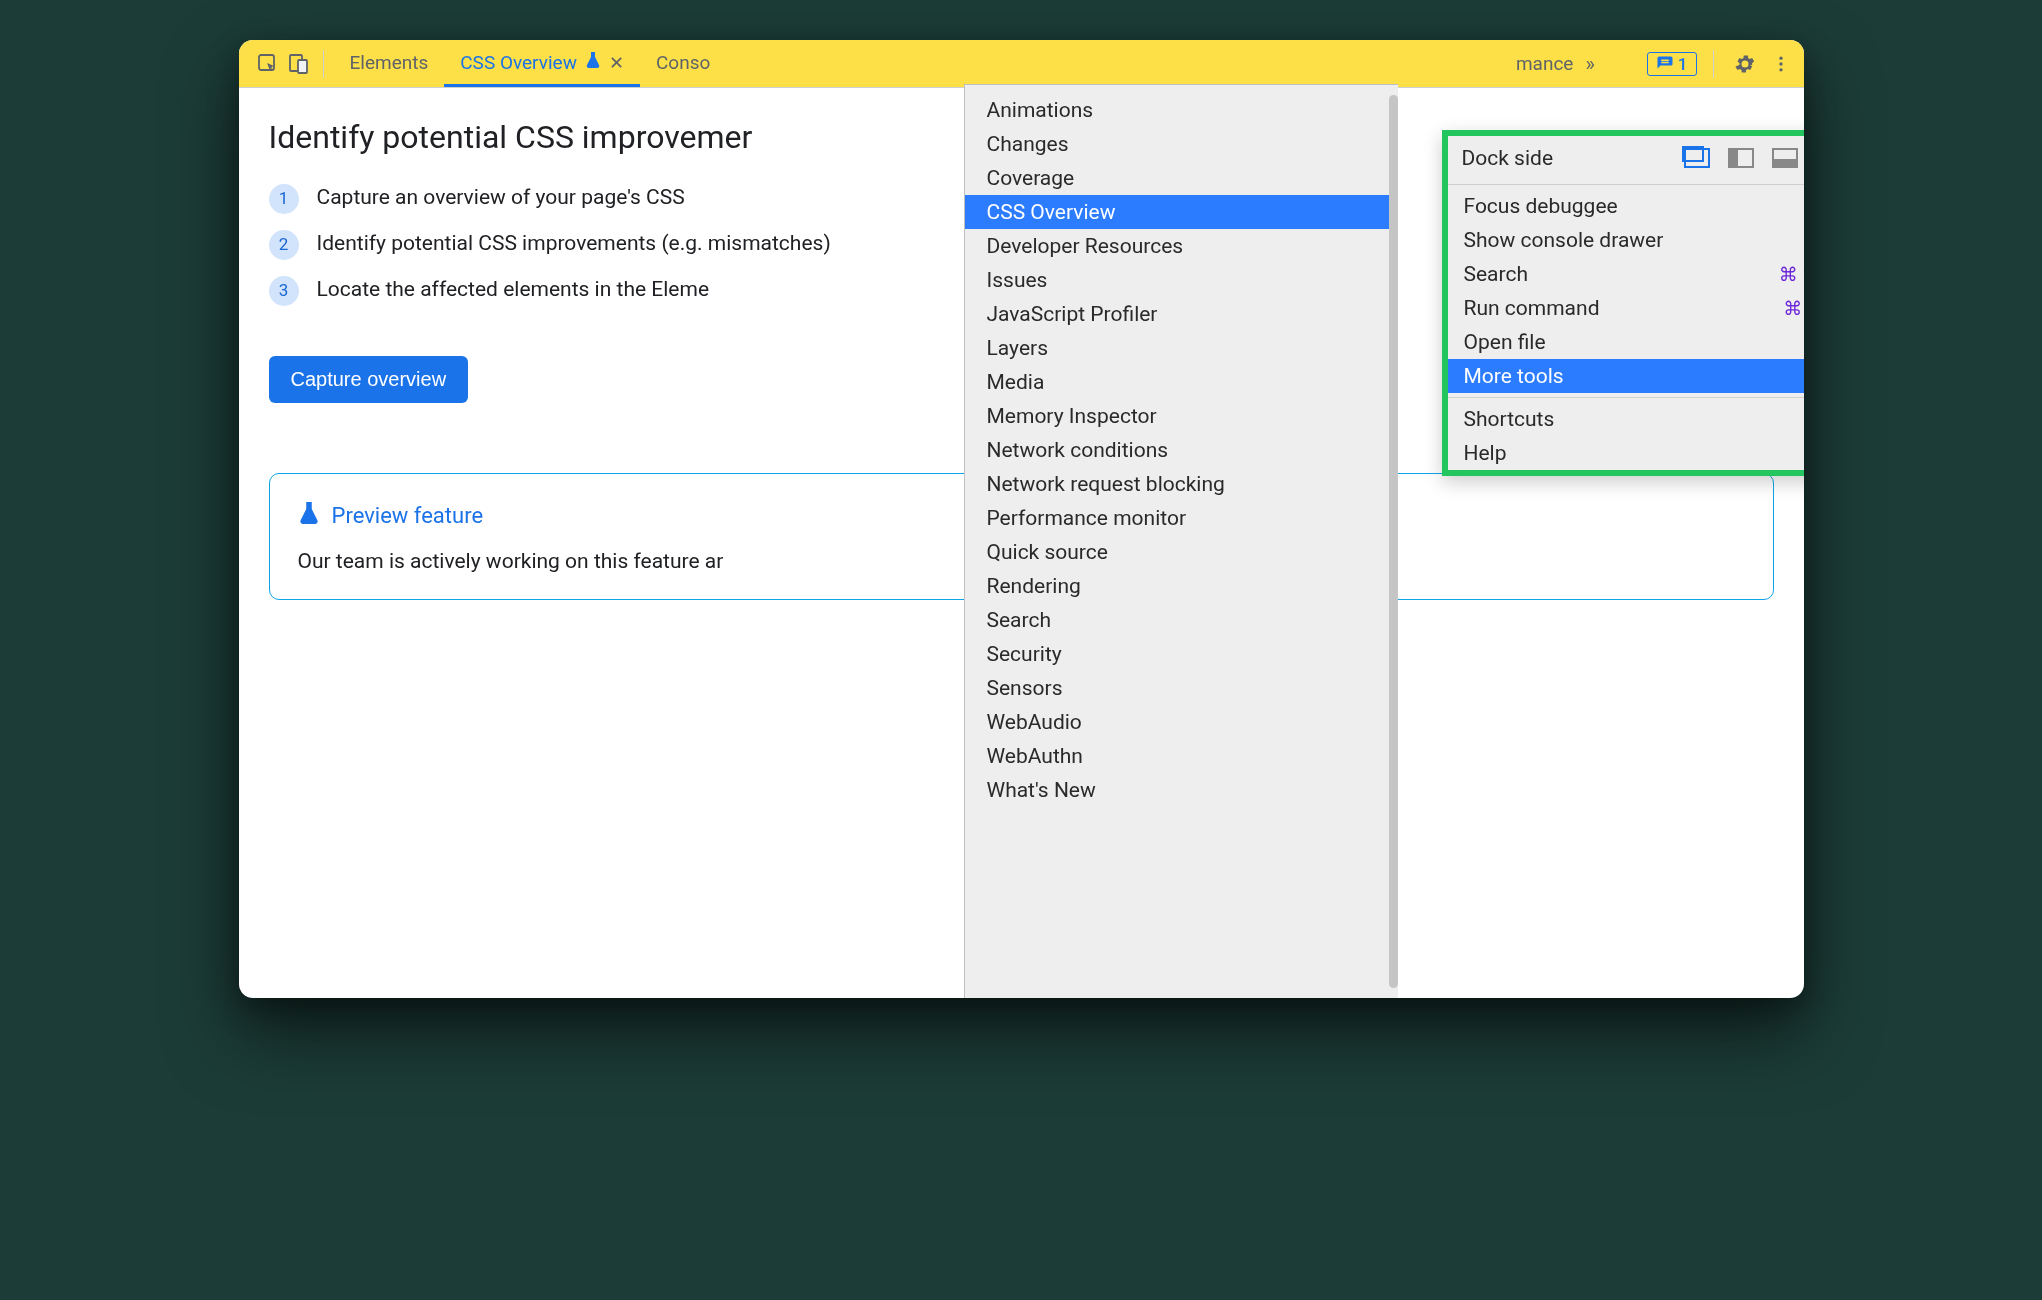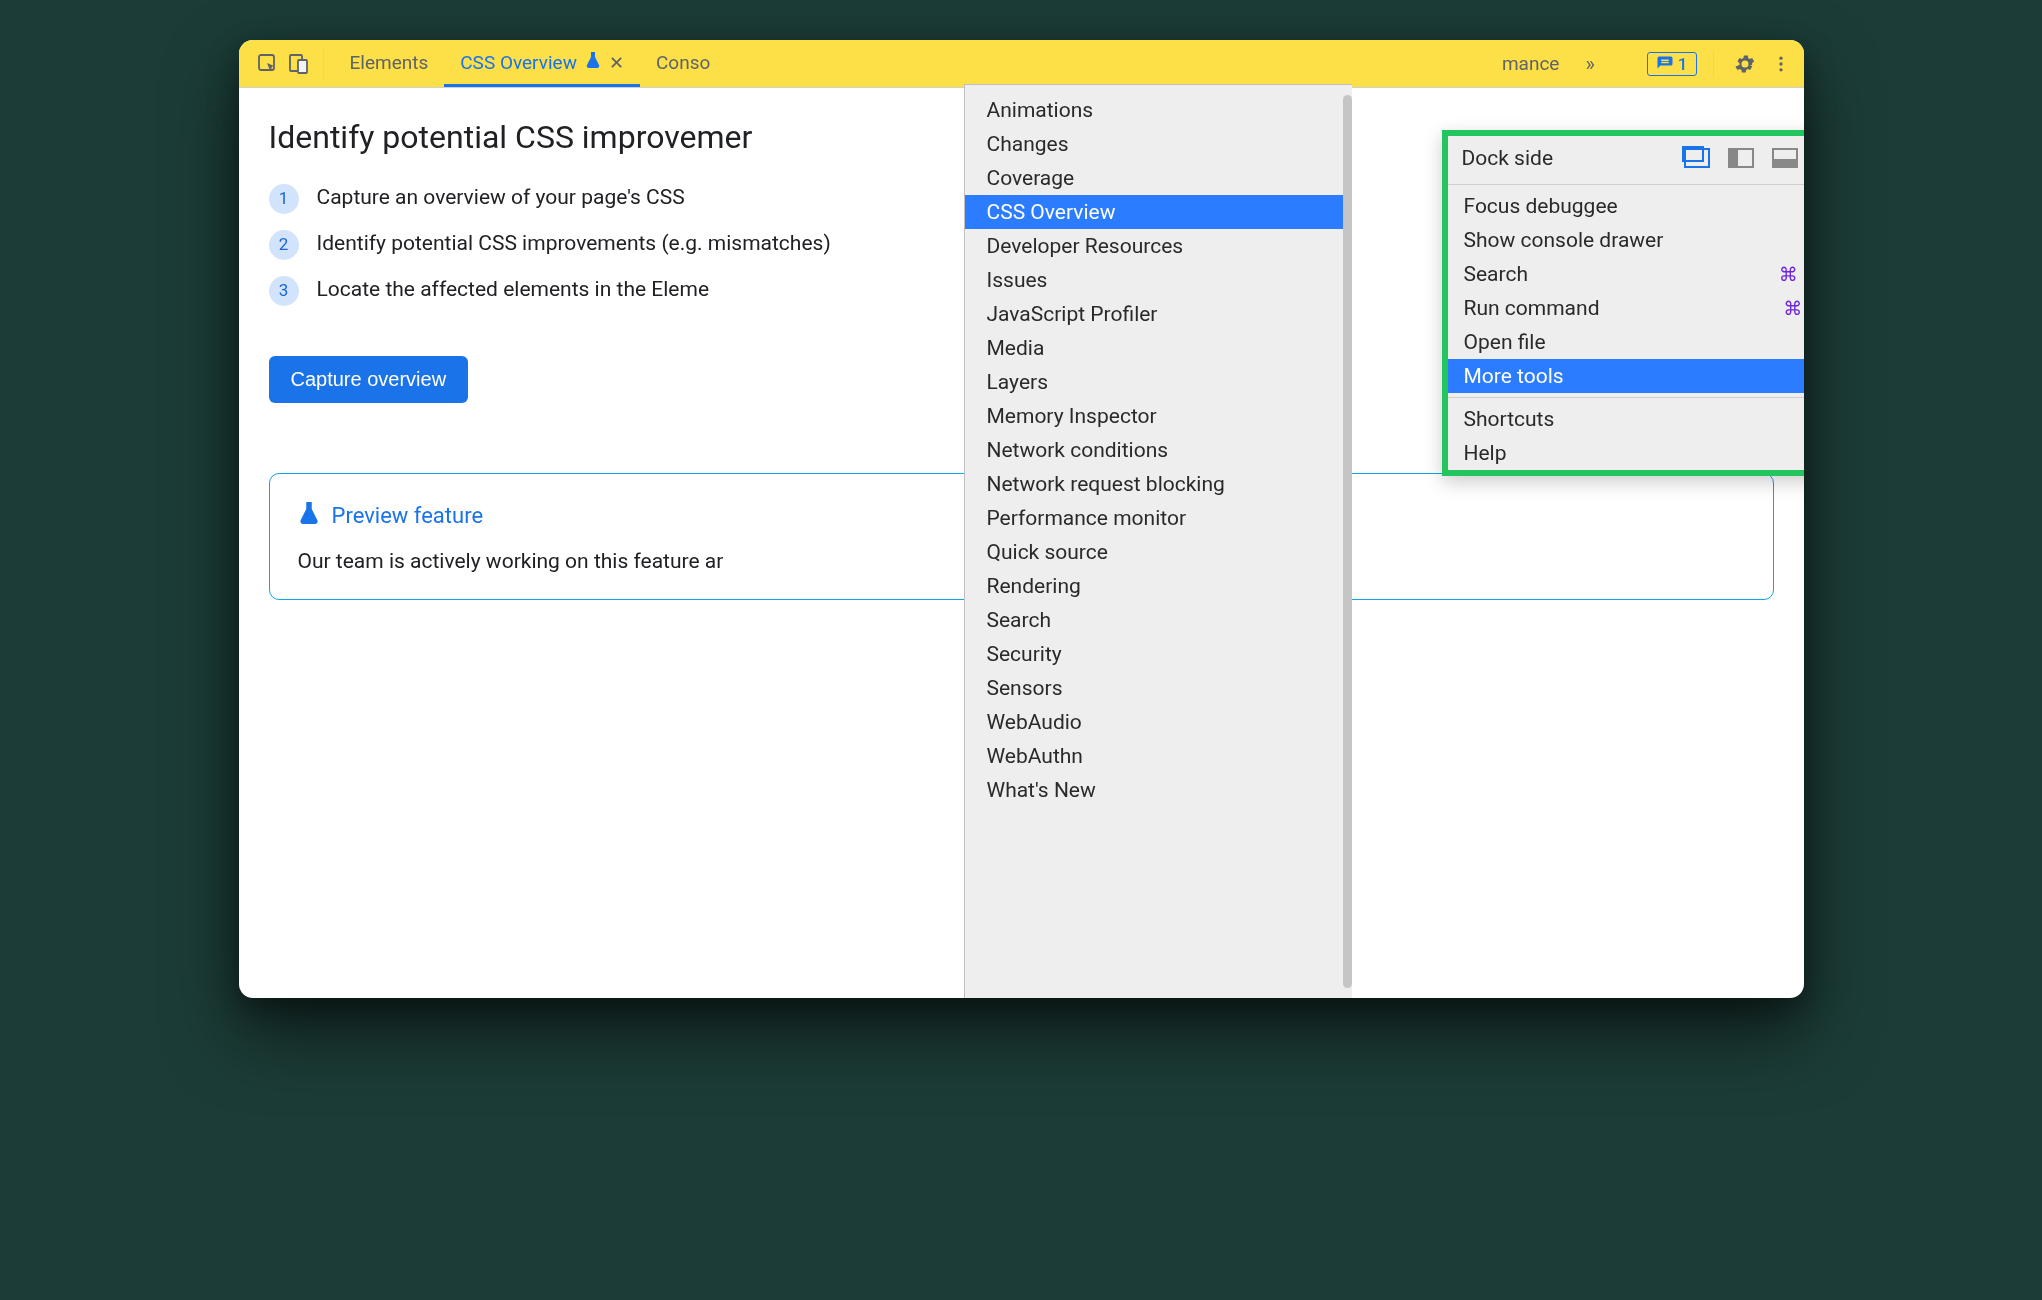--- a/index.html
+++ b/index.html
@@ -83,21 +83,21 @@
     margin-top: 36px; background: #1a73e8; color: #fff; border: none;
     padding: 12px 22px; font-size: 20px; border-radius: 6px; cursor: pointer;
   }
   .card {
     margin-top: 70px; border: 1px solid #0ea5e9; border-radius: 10px; padding: 26px 28px;
   }
   .card-head { display: flex; align-items: center; gap: 12px; color: #1a73e8; font-size: 22px; margin-bottom: 18px; }
   .card-body { font-size: 21px; color: #202124; }
   .link-end { color: #1a73e8; text-decoration: underline; }
   .submenu {
-    position: absolute; top: 44px; left: 725px; width: 388px; height: 915px;
+    position: absolute; top: 44px; left: 725px; width: 434px; height: 915px;
     background: #eeeeee; border: 1px solid #bfbfbf; border-right: none;
     overflow: hidden;
   }
   .submenu-scroll { position: absolute; right: 0; top: 10px; bottom: 10px; width: 9px; background: #c5c5c5; border-radius: 5px; }
   .submenu ul { list-style: none; padding: 8px 0; }
   .submenu li { padding: 5px 22px; font-size: 21px; color: #2a2a2a; cursor: default; white-space: nowrap; }
   .submenu li.sel { background: #2b7cff; color: #fff; }
   .mainmenu {
     position: absolute; top: 90px; left: 1203px; width: 420px;
     background: #eeeeee; border: 6px solid #22c55e;
@@ -153,21 +153,21 @@
               <path d="M6 1h4v5l4 8a2 2 0 01-1.8 3H3.8A2 2 0 012 14l4-8V1z"></path>
             </svg></span>
         <span class="close">✕</span>
       </div>
       <div class="tab">
           <span>Conso</span>
         </div>
     </div>
     <div class="tb-spacer"></div>
     <div class="tb-right">
-      <span style="font-size:19px;color:#5f6368;margin-right:20px;">mance</span>
+      <span style="font-size:19px;color:#5f6368;margin-right:6px;">mance</span>
       <span class="chev">»</span>
       <div style="width:40px"></div>
       <div class="issues-badge">
         <svg width="18" height="18" viewBox="0 0 24 24" fill="currentColor">
             <path d="M20 2H4a2 2 0 00-2 2v14l4-4h14a2 2 0 002-2V4a2 2 0 00-2-2zM7 9h10v2H7zm0-3h10v2H7z"></path>
           </svg>
         <span>1</span>
       </div>
       <div class="tb-sep"></div>
       <div class="tb-icon">
@@ -220,22 +220,22 @@
 
   <div class="submenu">
     <ul id="submenu-list">
         <li>Animations</li>
         <li>Changes</li>
         <li>Coverage</li>
         <li class="sel">CSS Overview</li>
         <li>Developer Resources</li>
         <li>Issues</li>
         <li>JavaScript Profiler</li>
+        <li>Layers</li>
         <li>Media</li>
-        <li>Layers</li>
         <li>Memory Inspector</li>
         <li>Network conditions</li>
         <li>Network request blocking</li>
         <li>Performance monitor</li>
         <li>Quick source</li>
         <li>Rendering</li>
         <li>Search</li>
         <li>Security</li>
         <li>Sensors</li>
         <li>WebAudio</li>

